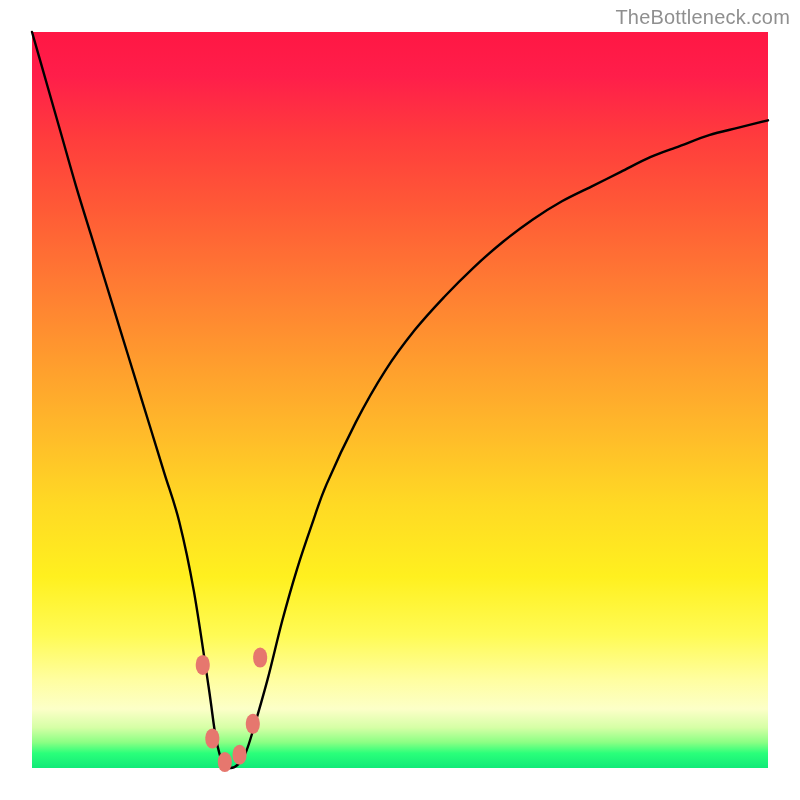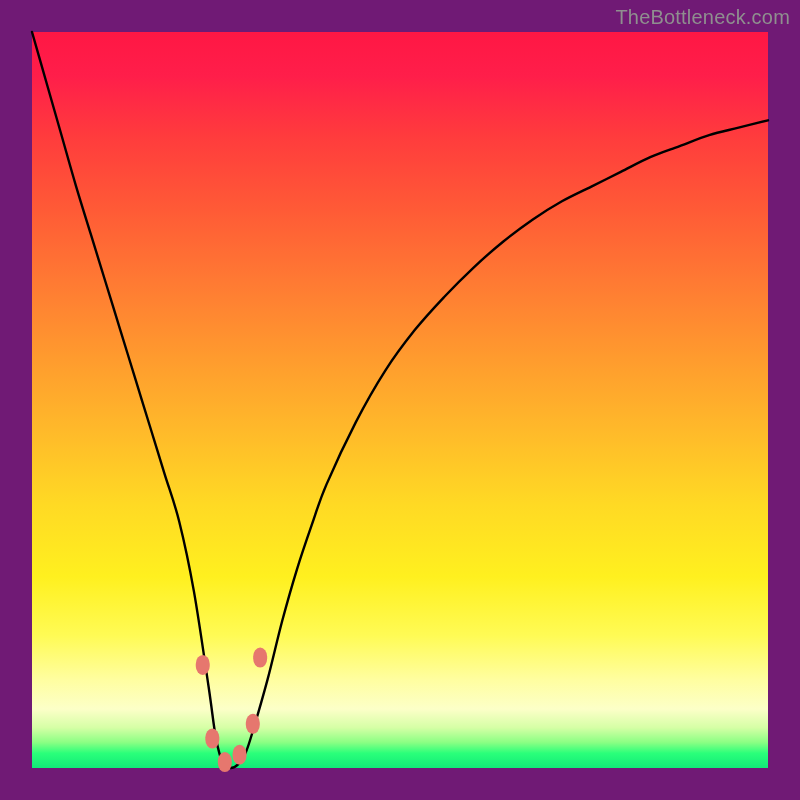--- a/index.html
+++ b/index.html
@@ -10,21 +10,21 @@
     background: #000;
     overflow: hidden;
     font-family: Arial, Helvetica, sans-serif;
   }
   .frame {
     position: absolute;
     left: 0;
     top: 0;
     width: 800px;
     height: 800px;
-    background: #701a75;
+    background: #ffffff;
   }
   .plot-area {
     position: absolute;
     left: 32px;
     top: 32px;
     width: 736px;
     height: 736px;
     
     background: linear-gradient(
       to bottom,

